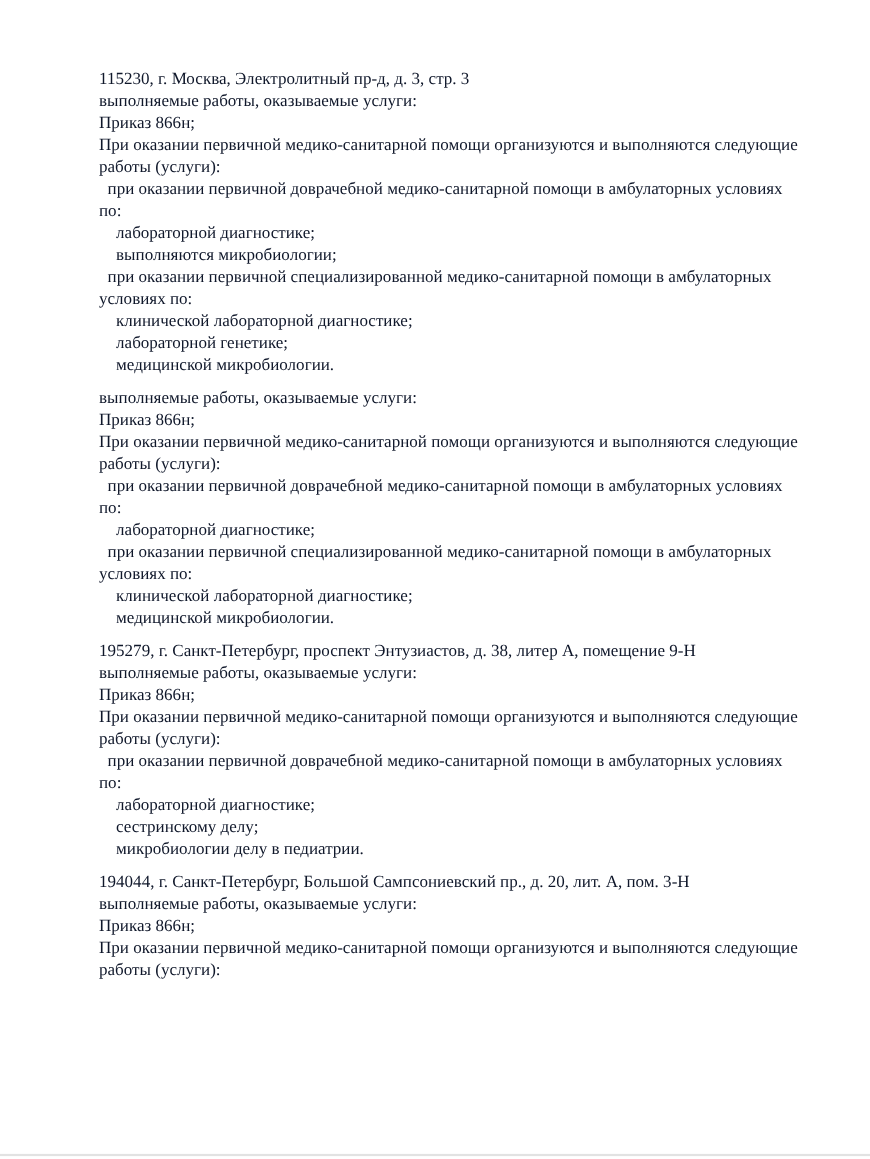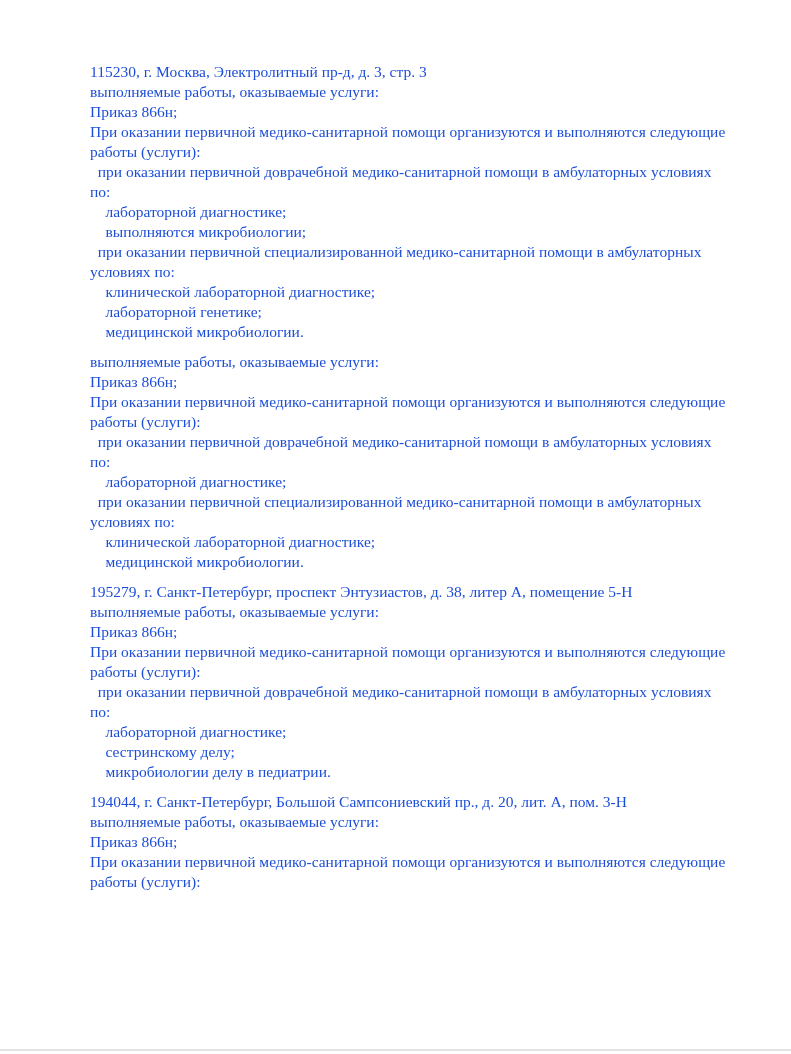--- a/index.html
+++ b/index.html
@@ -11,21 +11,21 @@
     overflow: hidden;
   }
   .doc {
     position: absolute;
     left: 90px;
     top: 62px;
     width: 660px;
     font-family: "Liberation Serif", "DejaVu Serif", serif;
     font-size: 15.5px;
     line-height: 20px;
-    color: #1d4ed8;
+    color: #0f172a;
   }
   .block {
     margin-bottom: 10px;
   }
   .block:last-child {
     margin-bottom: 0;
   }
   .ln {
     white-space: pre;
     height: 20px;
@@ -69,21 +69,21 @@
     <div class="ln">  при оказании первичной доврачебной медико-санитарной помощи в амбулаторных условиях</div>
     <div class="ln">по:</div>
     <div class="ln">    лабораторной диагностике;</div>
     <div class="ln">  при оказании первичной специализированной медико-санитарной помощи в амбулаторных</div>
     <div class="ln">условиях по:</div>
     <div class="ln">    клинической лабораторной диагностике;</div>
     <div class="ln">    медицинской микробиологии.</div>
   </div>
 
   <div class="block">
-    <div class="ln">195279, г. Санкт-Петербург, проспект Энтузиастов, д. 38, литер А, помещение 5-Н</div>
+    <div class="ln">195279, г. Санкт-Петербург, проспект Энтузиастов, д. 38, литер А, помещение 9-Н</div>
     <div class="ln">выполняемые работы, оказываемые услуги:</div>
     <div class="ln">Приказ 866н;</div>
     <div class="ln">При оказании первичной медико-санитарной помощи организуются и выполняются следующие</div>
     <div class="ln">работы (услуги):</div>
     <div class="ln">  при оказании первичной доврачебной медико-санитарной помощи в амбулаторных условиях</div>
     <div class="ln">по:</div>
     <div class="ln">    лабораторной диагностике;</div>
     <div class="ln">    сестринскому делу;</div>
     <div class="ln">    микробиологии делу в педиатрии.</div>
   </div>

